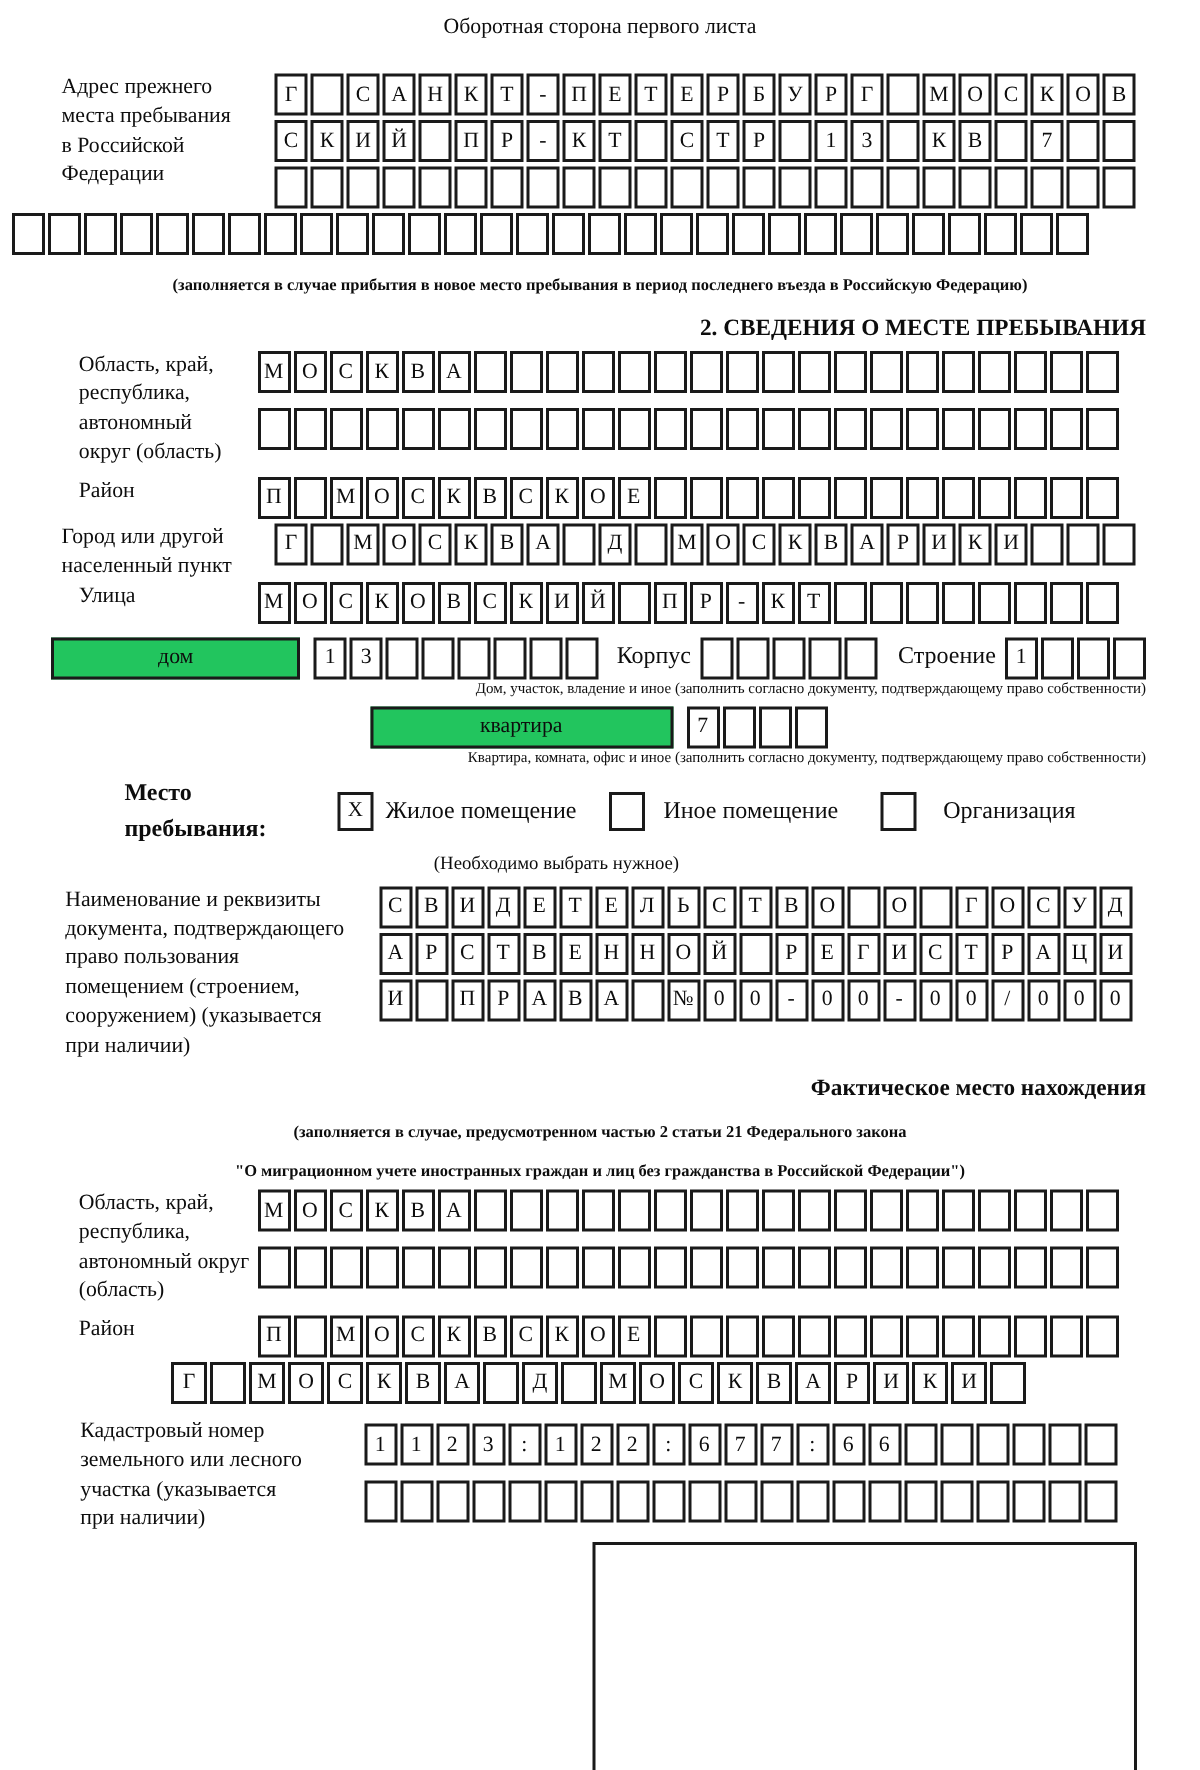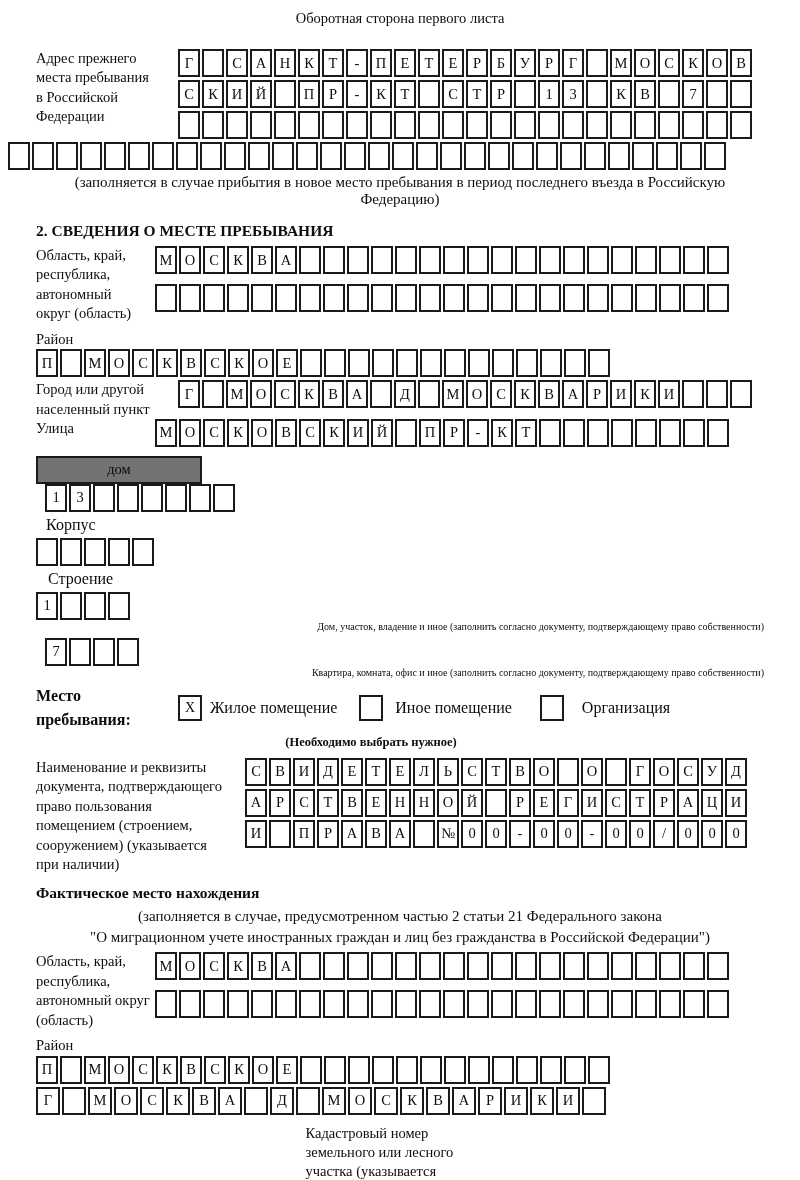--- a/index.html
+++ b/index.html
@@ -3,52 +3,52 @@
 <meta charset="utf-8">
 <style>
   html,body{margin:0;padding:0;}
   body{
     width:800px;height:1180px;overflow:hidden;box-sizing:border-box;
     background:#ffffff;color:#0d0d0d;
     font-family:"Liberation Serif", serif;
     padding:10px 36px 0 36px;
   }
   .right-note{text-align:center;font-size:14.5px;margin-bottom:22px;}
-  .flexrow{display:flex;align-items:flex-start;}
+  .flexrow{display:flex;align-items:flex-start;justify-content:center;}
   .lbl{font-size:14.5px;line-height:1.34;white-space:pre-line;flex:none;}
   .lbl.w142{width:142px;}
   .lbl.w119{width:119px;}
   .lbl.w209{width:209px;}
   .lbl.w149{width:149px;}
   .lbl.w189{width:189px;}
   .rows{display:flex;flex-direction:column;}
   .boxrow{display:flex;flex-wrap:nowrap;margin-bottom:3px;}
   .cb{
     width:18px;height:24px;border:2px solid #1a1a1a;margin-right:2px;flex:none;
     display:flex;align-items:center;justify-content:center;
     font-size:14.5px;background:#fff;
   }
   .cb.wd{width:20px;}
   .gap{margin-top:7px;}
-  .cap{font-size:15px;text-align:center;margin:4px 0 6px 0;}
+  .cap{font-size:11px;text-align:center;margin:14px 0 6px 0;font-weight:bold;}
   .cap-left{font-size:10px;text-align:right;margin:1px 0 6px 0;}
-  .h-bold{font-weight:bold;text-align:left;font-size:15.5px;margin:14px 0 6px 0;font-family:Liberation Serif, serif;}
+  .h-bold{font-weight:bold;text-align:right;font-size:15.5px;margin:14px 0 6px 0;font-family:Liberation Serif, serif;}
   .bigbox{
-    border:2px solid #1a1a1a;height:24px;flex:none;background:#737373;
+    border:2px solid #1a1a1a;height:24px;flex:none;background:#22c55e;
     display:flex;align-items:center;justify-content:center;font-size:14.5px;
   }
   .inline-lbl{font-size:16px;line-height:28px;flex:none;}
   .fullrow{margin-left:-28px;}
   .ck{
     width:20px;height:22px;border:2px solid #1a1a1a;flex:none;background:#fff;
     display:flex;align-items:center;justify-content:center;font-size:14px;
   }
-  .choose-note{font-size:12.5px;margin:3px 0 8px 205px;width:260px;text-align:center;font-weight:bold;}
+  .choose-note{font-size:12.5px;margin:3px 0 8px 205px;width:260px;text-align:center;}
   .stamp-box{margin-left:359px;width:359px;height:174px;border:2px solid #1a1a1a;margin-top:6px;flex:none;}
-  .mt6{margin-top:6px;flex-direction:column;}
+  .mt6{margin-top:6px;}
   .mb0{margin-bottom:0;}
 </style>
 </head>
 <body>
 
 <div class="right-note">Оборотная сторона первого листа</div>
 
 <div class="flexrow">
   <div class="lbl w142">Адрес прежнего
 места пребывания
@@ -347,20 +347,21 @@
   <div class="boxrow mb0">
       <div class="cb">1</div>
       <div class="cb"></div>
       <div class="cb"></div>
       <div class="cb"></div>
     </div>
 </div>
 <div class="cap-left">Дом, участок, владение и иное (заполнить согласно документу, подтверждающему право собственности)</div>
 
 <div class="flexrow">
+  <div class="bigbox" style="width:198px;">квартира</div>
   <div class="boxrow mb0" style="margin-left:9px;">
       <div class="cb">7</div>
       <div class="cb"></div>
       <div class="cb"></div>
       <div class="cb"></div>
     </div>
 </div>
 <div class="cap-left">Квартира, комната, офис и иное (заполнить согласно документу, подтверждающему право собственности)</div>
 
 <div class="flexrow" style="align-items:center;">

